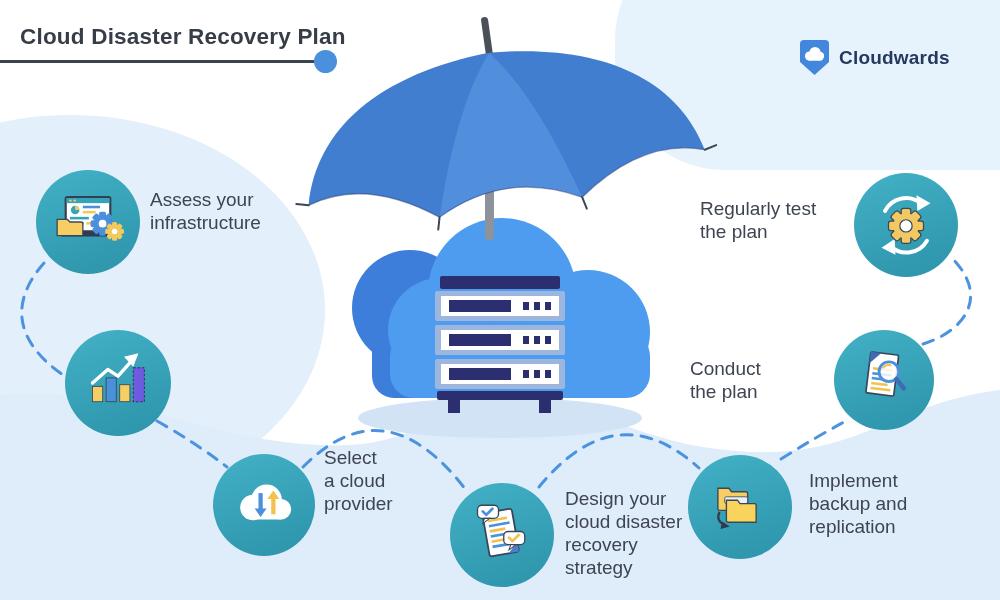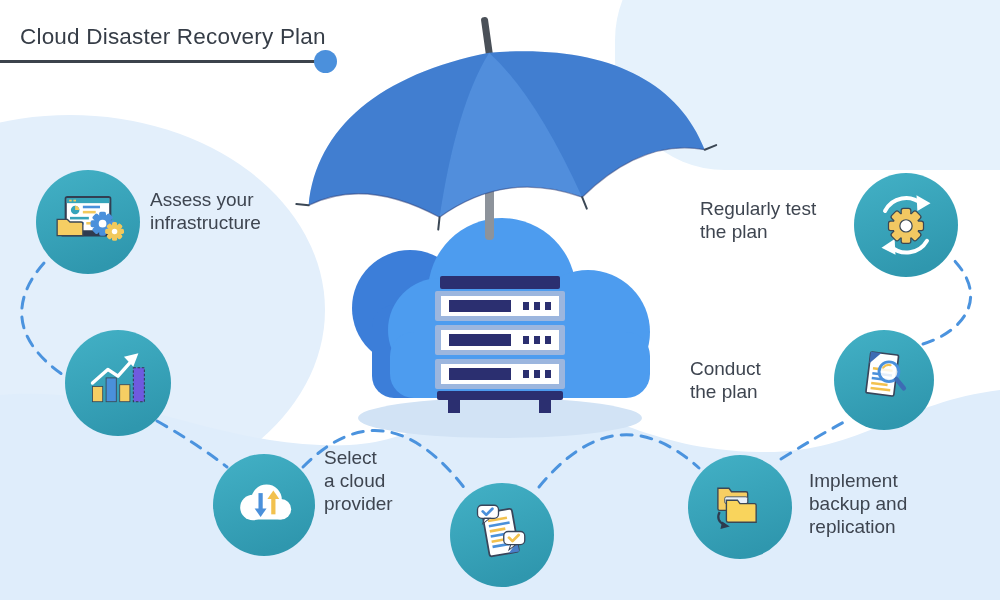--- a/index.html
+++ b/index.html
@@ -3,21 +3,21 @@
 <meta charset="utf-8">
 <style>
   html,body{margin:0;padding:0;}
   .canvas{
     position:relative;width:1000px;height:600px;overflow:hidden;
     background:#ffffff;font-family:"Liberation Sans",sans-serif;
   }
   .scene{position:absolute;left:0;top:0;}
   .page-title{
     position:absolute;left:20px;top:24px;font-size:22.5px;color:#363d47;
-    letter-spacing:.2px;font-weight:400;
+    letter-spacing:.2px;font-weight:700;
   }
   .title-rule{position:absolute;left:0;top:60px;width:319px;height:3px;background:#3c434c;}
   .title-dot{position:absolute;left:314px;top:50px;width:23px;height:23px;border-radius:50%;background:#4b90dc;}
   .brand{position:absolute;left:799px;top:39px;display:flex;align-items:center;gap:9px;}
   .brand-name{font-size:19px;font-weight:700;color:#24395e;letter-spacing:.2px;}
   .bubble{
     position:absolute;border-radius:50%;
     background:linear-gradient(160deg,#43b1c6 0%,#2f97ae 85%);
     display:flex;align-items:center;justify-content:center;
   }
@@ -113,20 +113,32 @@
         <line x1="72" y1="78" x2="75" y2="90"></line>
         <line x1="200" y1="48" x2="212" y2="45"></line>
       </g>
     </g>
   </svg>
 
   <div class="page-title">Cloud Disaster Recovery Plan</div>
   <div class="title-rule"></div>
   <div class="title-dot"></div>
 
+  <div class="brand">
+    <svg width="31" height="38" viewBox="0 0 31 38">
+      <path d="M5 1 h21 a4 4 0 0 1 4 4 v18 l-14.5 13 L1 23 V5 a4 4 0 0 1 4 -4 Z" fill="#4387dc"></path>
+      <g fill="#ffffff">
+        <circle cx="10.5" cy="17" r="4.6"></circle>
+        <circle cx="16" cy="13.5" r="5.6"></circle>
+        <circle cx="21" cy="17" r="4.2"></circle>
+        <rect x="8" y="15.5" width="16" height="6.2" rx="3"></rect>
+      </g>
+    </svg>
+    <span class="brand-name">Cloudwards</span>
+  </div>
 
   <div class="bubble" style="left:36px;top:170px;width:104px;height:104px">
     <svg width="72" height="58" viewBox="0 0 84 66">
       <rect x="16" y="4" width="52" height="40" rx="2" fill="#ffffff" stroke="#323e52" stroke-width="2.5"></rect>
       <rect x="17" y="5" width="50" height="6" fill="#35a4ba"></rect>
       <rect x="20" y="7" width="3" height="2" fill="#f2c95c"></rect>
       <rect x="25" y="7" width="3" height="2" fill="#f2c95c"></rect>
       <circle cx="27" cy="19" r="5" fill="#35a4ba"></circle>
       <path d="M27 19 L27 14 A5 5 0 0 1 32 19 Z" fill="#f2c95c"></path>
       <rect x="36" y="14" width="20" height="3" fill="#4a90db"></rect>
@@ -203,20 +215,24 @@
         <path d="M20 21 l-2 6 l8 -6 Z" fill="#ffffff" stroke="#39455a" stroke-width="1.2"></path>
         <path d="M18 13 l4 4 l7 -7" fill="none" stroke="#4a90db" stroke-width="3.2" stroke-linecap="round" stroke-linejoin="round"></path>
       </g>
       <g>
         <rect x="42" y="36" width="24" height="15" rx="5" fill="#ffffff" stroke="#39455a" stroke-width="1.5"></rect>
         <path d="M50 51 l-2 6 l8 -6 Z" fill="#ffffff" stroke="#39455a" stroke-width="1.2"></path>
         <path d="M48 43 l4 4 l7 -7" fill="none" stroke="#f2c14e" stroke-width="3.2" stroke-linecap="round" stroke-linejoin="round"></path>
       </g>
     </svg>
   </div>
+  <div class="step-label" style="left:565px;top:487px">Design your
+cloud disaster
+recovery
+strategy</div>
 
   <div class="bubble" style="left:688px;top:455px;width:104px;height:104px">
     <svg width="68" height="68" viewBox="0 0 80 80">
       <path d="M14 18 h13 l3 4 h17 a2 2 0 0 1 2 2 v20 h-33 a2 2 0 0 1 -2 -2 z" fill="#f6ce63" stroke="#3b4754" stroke-width="1.6"></path>
       <rect x="22" y="28" width="27" height="8" rx="2" fill="#eaf1f8" stroke="#3b4754" stroke-width="1"></rect>
       <path d="M24 32 h13 l3 4 h17 a2 2 0 0 1 2 2 v20 h-33 a2 2 0 0 1 -2 -2 z" fill="#f9d45c" stroke="#3b4754" stroke-width="1.6"></path>
       <path d="M16 46 q-5 10 6 15" fill="none" stroke="#2e3a4e" stroke-width="2.6"></path>
       <polygon points="19,57 28,63 17,66" fill="#2e3a4e"></polygon>
     </svg>
   </div>

